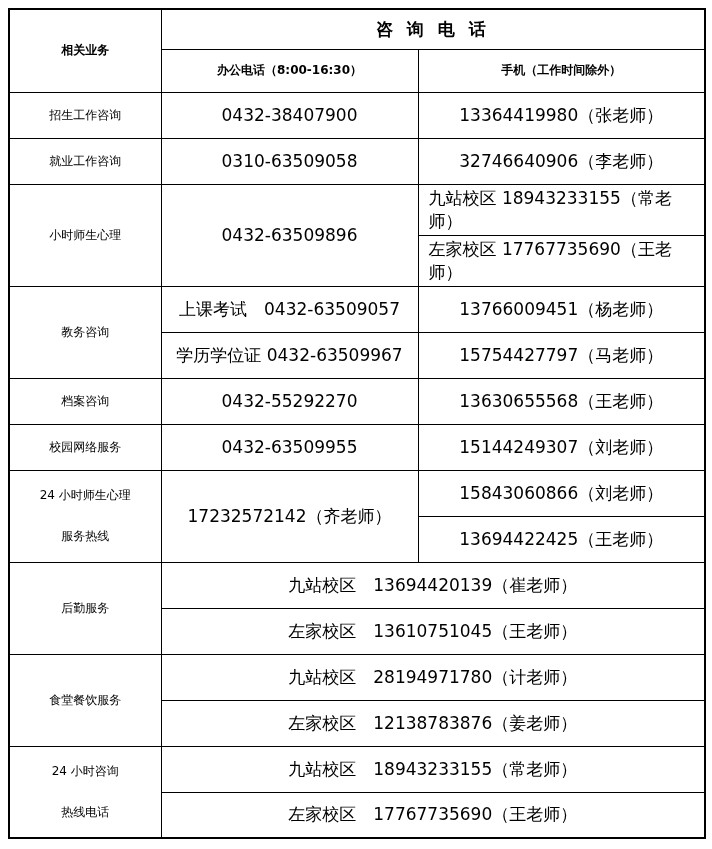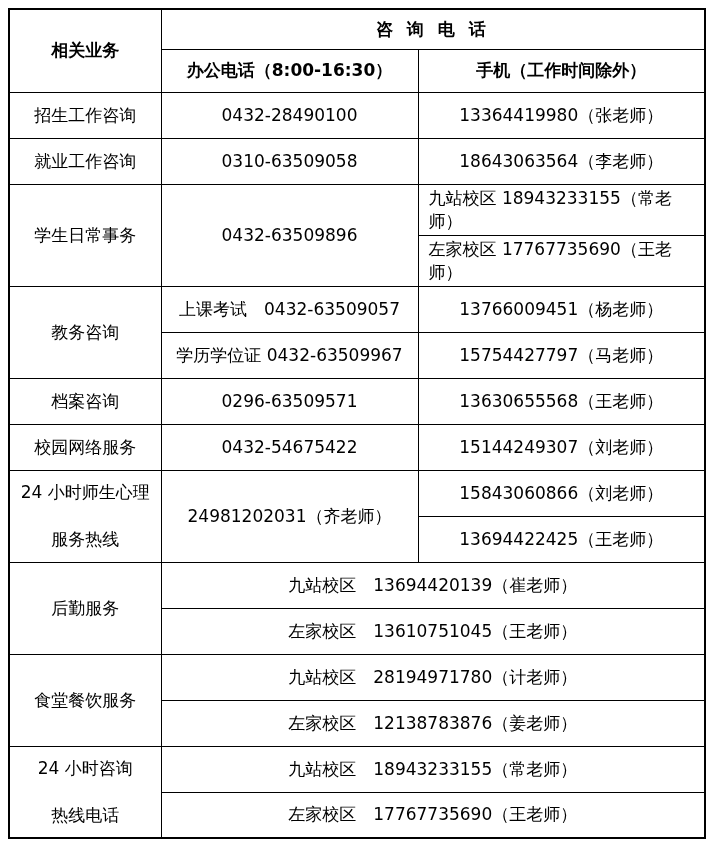--- a/index.html
+++ b/index.html
@@ -24,21 +24,21 @@
     width: 696px;
     border-collapse: collapse;
     table-layout: fixed;
     border: 2px solid #000000;
     background: #ffffff;
   }
   .contact-table td {
     border: 1px solid #000000;
     text-align: center;
     vertical-align: middle;
-    font-size: 17px;
+    font-size: 12px;
     color: #000000;
     padding: 2px 4px;
     overflow: hidden;
   }
   .contact-table td.hdr {
     font-weight: bold;
     margin-top: 44px;
   }
   .contact-table td.consult-hdr {
     letter-spacing: 4px;
@@ -79,69 +79,69 @@
         <td rowspan="2" class="hdr">相关业务</td>
         <td colspan="2" class="hdr consult-hdr">咨 询 电 话</td>
       </tr>
       <tr class="hrow2">
         <td class="hdr">办公电话（8:00-16:30）</td>
         <td class="hdr">手机（工作时间除外）</td>
       </tr>
 
       <tr class="brow">
         <td>招生工作咨询</td>
-        <td class="num">0432-28490100</td>
+        <td class="num">0432-38407900</td>
         <td class="num">13364419980（张老师）</td>
       </tr>
 
       <tr class="brow">
         <td>就业工作咨询</td>
         <td class="num">0310-63509058</td>
-        <td class="num">18643063564（李老师）</td>
+        <td class="num">32746640906（李老师）</td>
       </tr>
 
       <tr class="brow">
-        <td rowspan="2">学生日常事务</td>
+        <td rowspan="2">小时师生心理</td>
         <td rowspan="2" class="num">0432-63509896</td>
         <td class="campus-cell">九站校区 18943233155（常老师）</td>
       </tr>
       <tr class="brow">
         <td class="campus-cell">左家校区 17767735690（王老师）</td>
       </tr>
 
       <tr class="brow">
         <td rowspan="2">教务咨询</td>
         <td class="num">上课考试　0432-63509057</td>
         <td class="num">13766009451（杨老师）</td>
       </tr>
       <tr class="brow">
         <td class="num">学历学位证 0432-63509967</td>
         <td class="num">15754427797（马老师）</td>
       </tr>
 
       <tr class="brow">
         <td>档案咨询</td>
-        <td class="num">0296-63509571</td>
+        <td class="num">0432-55292270</td>
         <td class="num">13630655568（王老师）</td>
       </tr>
 
       <tr class="brow">
         <td>校园网络服务</td>
-        <td class="num">0432-54675422</td>
+        <td class="num">0432-63509955</td>
         <td class="num">15144249307（刘老师）</td>
       </tr>
 
       <tr class="brow">
         <td rowspan="2">
           <div class="two-line">
             <span>24 小时师生心理</span>
             <span>服务热线</span>
           </div>
         </td>
-        <td rowspan="2" class="num">24981202031（齐老师）</td>
+        <td rowspan="2" class="num">17232572142（齐老师）</td>
         <td class="num">15843060866（刘老师）</td>
       </tr>
       <tr class="brow">
         <td class="num">13694422425（王老师）</td>
       </tr>
 
       <tr class="brow">
         <td rowspan="2">后勤服务</td>
         <td colspan="2" class="num">九站校区　13694420139（崔老师）</td>
       </tr>

